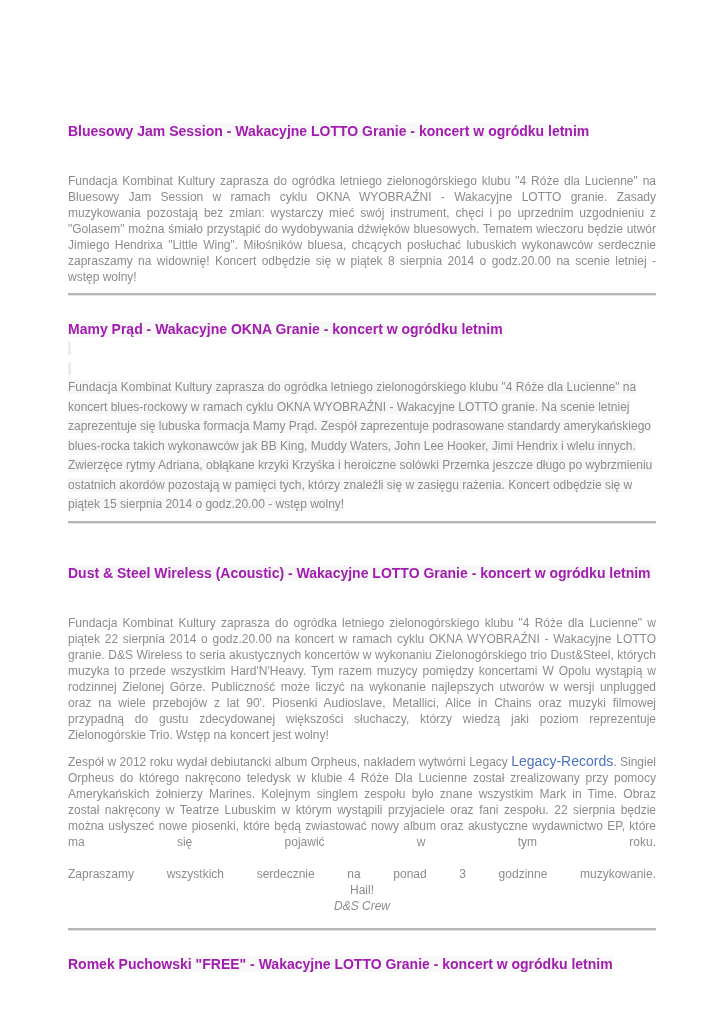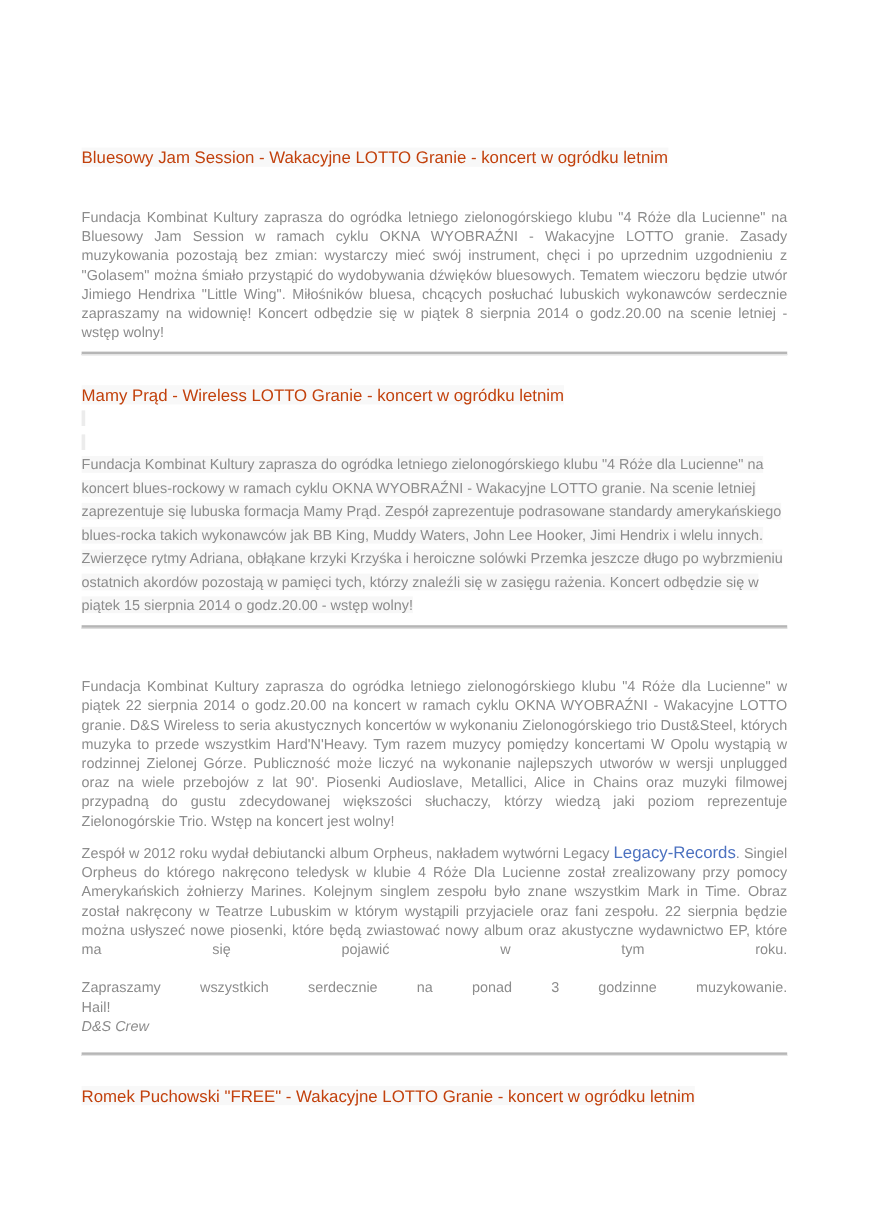--- a/index.html
+++ b/index.html
@@ -13,32 +13,33 @@
     width: 724px;
   }
   .page {
     width: 588px;
     margin: 0 auto;
     padding: 122px 0 80px 0;
   }
   .heading {
     font-size: 14px;
     line-height: 19px;
-    font-weight: normal;
-    color: #c2410c;
+    font-weight: bold;
+    color: #a21caf;
     margin: 0 0 32px 0;
   }
   .heading.tight { margin-bottom: 0; }
   .heading.last { margin-bottom: 0; }
   .hl { background: #f8f8f8; }
   .para {
     font-size: 12px;
     line-height: 16px;
     color: #8c8c8c;
     margin: 0;
+    text-align: center;
   }
   .justify { text-align: justify; }
   .justify-last { text-align: justify; text-align-last: justify; }
   .p1 { margin-bottom: 8px; }
   .loose {
     line-height: 19.5px;
     margin-bottom: 6px;
     text-align: left;
   }
   .loose .hl { background: #f7f7f7; }
@@ -75,31 +76,32 @@
 <div class="page">
 
   <section>
     <h2 class="heading"><span class="hl">Bluesowy Jam Session - Wakacyjne LOTTO Granie - koncert w ogródku letnim</span></h2>
     <p class="para justify p1">Fundacja Kombinat Kultury zaprasza do ogródka letniego zielonogórskiego klubu "4 Róże dla Lucienne" na Bluesowy Jam Session w ramach cyklu OKNA WYOBRAŹNI - Wakacyjne LOTTO granie. Zasady muzykowania pozostają bez zmian: wystarczy mieć swój instrument, chęci i po uprzednim uzgodnieniu z "Golasem" można śmiało przystąpić do wydobywania dźwięków bluesowych. Tematem wieczoru będzie utwór Jimiego Hendrixa "Little Wing". Miłośników bluesa, chcących posłuchać lubuskich wykonawców serdecznie zapraszamy na widownię! Koncert odbędzie się w piątek 8 sierpnia 2014 o godz.20.00 na scenie letniej - wstęp wolny!</p>
   </section>
 
   <div class="divider d1"></div>
 
   <section>
-    <h2 class="heading tight"><span class="hl">Mamy Prąd - Wireless LOTTO Granie - koncert w ogródku letnim</span></h2>
+    <h2 class="heading tight"><span class="hl">Mamy Prąd - Wakacyjne OKNA Granie - koncert w ogródku letnim</span></h2>
     <div class="para loose">
       <div class="empty-line"><span class="stub"></span></div>
       <div class="empty-line"><span class="stub"></span></div>
       <div><span class="hl">Fundacja Kombinat Kultury zaprasza do ogródka letniego zielonogórskiego klubu "4 Róże dla Lucienne" na koncert blues-rockowy w ramach cyklu OKNA WYOBRAŹNI - Wakacyjne LOTTO granie. Na scenie letniej zaprezentuje się lubuska formacja Mamy Prąd. Zespół zaprezentuje podrasowane standardy amerykańskiego blues-rocka takich wykonawców jak BB King, Muddy Waters, John Lee Hooker, Jimi Hendrix i wlelu innych. Zwierzęce rytmy Adriana, obłąkane krzyki Krzyśka i heroiczne solówki Przemka jeszcze długo po wybrzmieniu ostatnich akordów pozostają w pamięci tych, którzy znaleźli się w zasięgu rażenia. Koncert odbędzie się w piątek 15 sierpnia 2014 o godz.20.00 - wstęp wolny!</span></div>
     </div>
   </section>
 
   <div class="divider d2"></div>
 
   <section>
+    <h2 class="heading"><span class="hl">Dust &amp; Steel Wireless (Acoustic) - Wakacyjne LOTTO Granie - koncert w ogródku letnim</span></h2>
     <p class="para justify p3a">Fundacja Kombinat Kultury zaprasza do ogródka letniego zielonogórskiego klubu "4 Róże dla Lucienne" w piątek 22 sierpnia 2014 o godz.20.00 na koncert w ramach cyklu OKNA WYOBRAŹNI - Wakacyjne LOTTO granie. D&amp;S Wireless to seria akustycznych koncertów w wykonaniu Zielonogórskiego trio Dust&amp;Steel, których muzyka to przede wszystkim Hard'N'Heavy. Tym razem muzycy pomiędzy koncertami W Opolu wystąpią w rodzinnej Zielonej Górze. Publiczność może liczyć na wykonanie najlepszych utworów w wersji unplugged oraz na wiele przebojów z lat 90'. Piosenki Audioslave, Metallici, Alice in Chains oraz muzyki filmowej przypadną do gustu zdecydowanej większości słuchaczy, którzy wiedzą jaki poziom reprezentuje Zielonogórskie Trio. Wstęp na koncert jest wolny!</p>
     <p class="para justify-last p3b"><span>Zespół w 2012 roku wydał debiutancki album Orpheus, nakładem wytwórni Legacy </span><a class="link">Legacy-Records</a><span>. Singiel Orpheus do którego nakręcono teledysk w klubie 4 Róże Dla Lucienne został zrealizowany przy pomocy Amerykańskich żołnierzy Marines. Kolejnym singlem zespołu było znane wszystkim Mark in Time. Obraz został nakręcony w Teatrze Lubuskim w którym wystąpili przyjaciele oraz fani zespołu. 22 sierpnia będzie można usłyszeć nowe piosenki, które będą zwiastować nowy album oraz akustyczne wydawnictwo EP, które ma się pojawić w tym roku.</span></p>
     <p class="para justify-last invite">Zapraszamy wszystkich serdecznie na ponad 3 godzinne muzykowanie.</p>
     <p class="para">Hail!</p>
     <p class="para crew">D&amp;S Crew</p>
   </section>
 
   <div class="divider d3"></div>
 
   <section>

